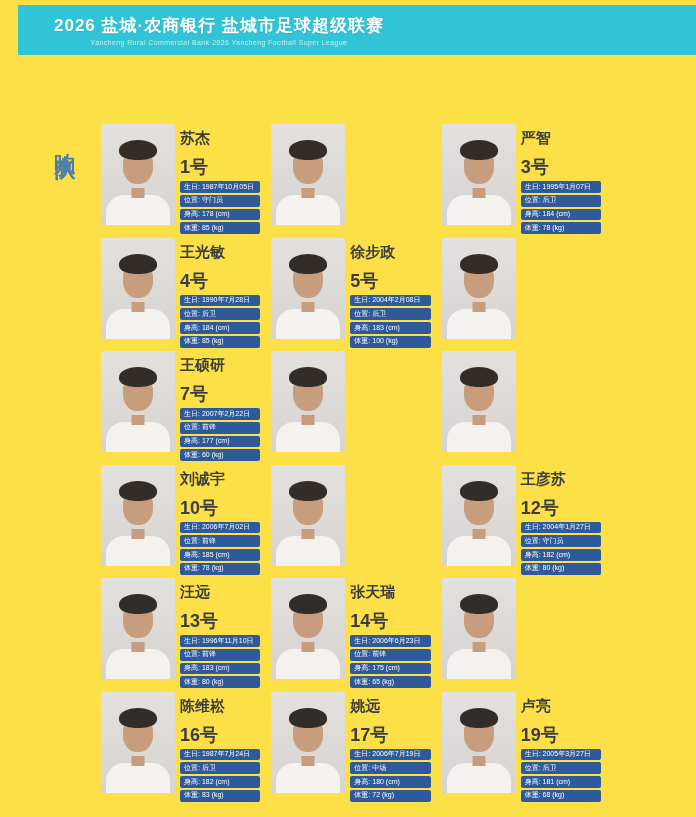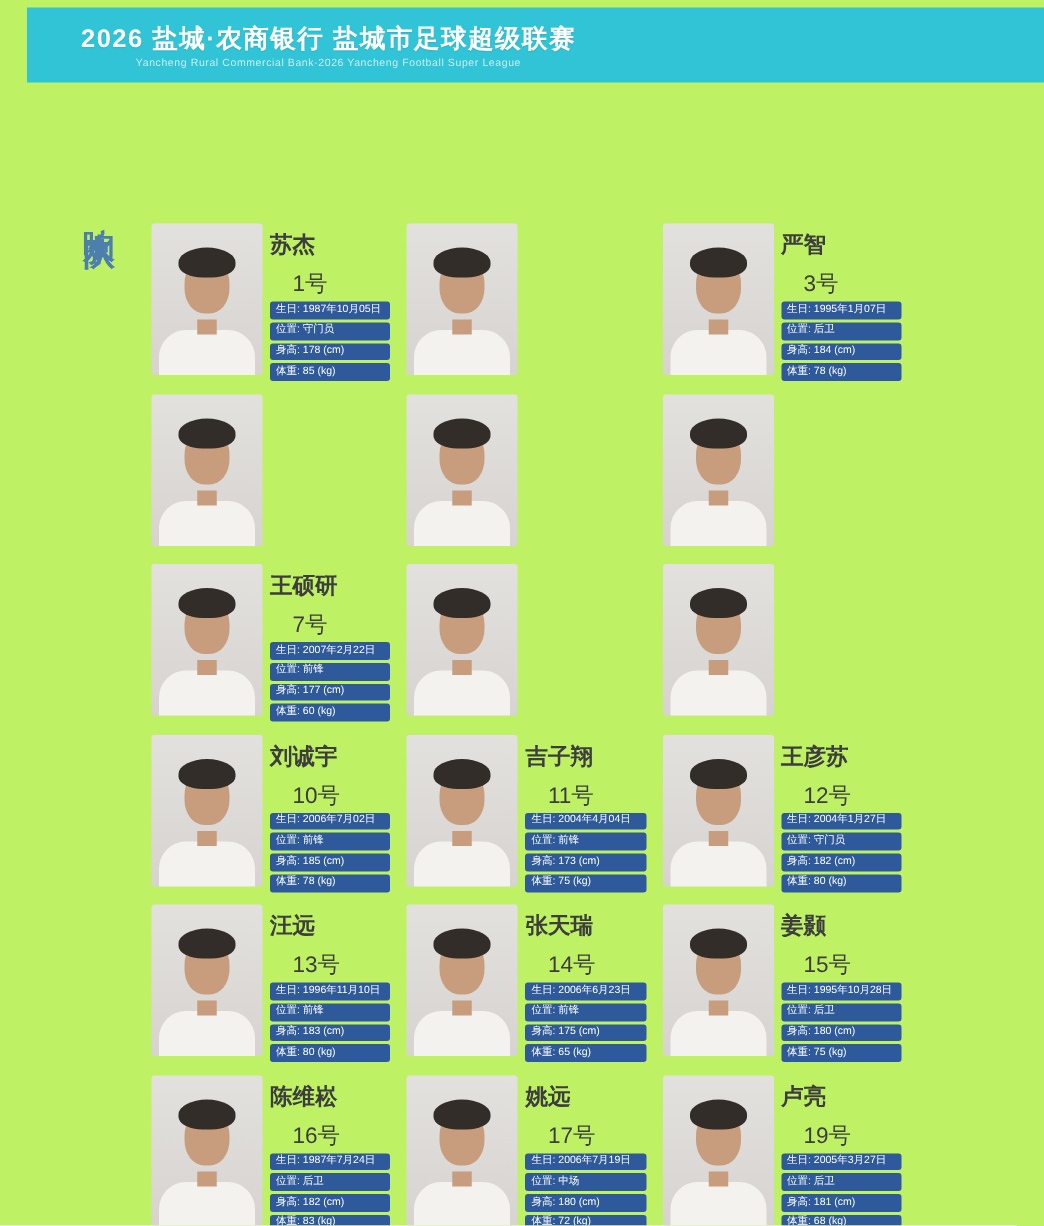--- a/index.html
+++ b/index.html
@@ -1,17 +1,17 @@
 <!DOCTYPE html>
 <html><head>
 <meta charset="utf-8">
 <style>
   html,body{margin:0;padding:0;background:#fff;}
   .page{
-    position:relative;width:696px;height:817px;background:#bef264;
+    position:relative;width:696px;height:817px;background:#fde047;
     font-family:"Liberation Sans","DejaVu Sans",sans-serif;overflow:hidden;
   }
   
   .banner{
     position:absolute;left:18px;right:0;top:5px;height:50px;
     background:#31c3d6;display:flex;align-items:center;
   }
   .banner-inner{display:inline-block;margin-left:36px;text-align:center;}
   .banner-title{
     color:#ffffff;font-weight:bold;font-size:17px;letter-spacing:1px;
@@ -21,21 +21,21 @@
     color:rgba(255,255,255,0.72);font-size:7px;margin-top:2px;letter-spacing:.4px;
   }
   
   .team-name{
     position:absolute;left:55px;top:136px;
     writing-mode:vertical-rl;text-orientation:upright;
     color:#4d7fae;font-weight:bold;font-size:21px;letter-spacing:3px;line-height:1;
   }
   
   .grid{
-    position:absolute;left:101px;top:149px;width:500px;
+    position:absolute;left:101px;top:124px;width:500px;
     display:grid;grid-template-columns:repeat(3,1fr);
     grid-template-rows:repeat(6,101px);column-gap:11px;row-gap:12.5px;
   }
   .card{display:flex;align-items:stretch;}
   
   .photo{
     position:relative;width:74px;height:101px;flex:0 0 74px;
     background:linear-gradient(180deg,#e3e1de 0%,#d6d3d0 100%);
     border-radius:2px;overflow:hidden;margin-right:5px;
   }
@@ -51,21 +51,21 @@
     position:absolute;top:22px;left:50%;transform:translateX(-50%);
     width:30px;height:38px;background:#c79d7d;border-radius:48% 48% 44% 44%;
   }
   .ph-head::before{
     content:'';position:absolute;top:-6px;left:-4px;right:-4px;height:20px;
     background:#332d2a;border-radius:50% 50% 42% 42%;
   }
   
   .pinfo{flex:1;display:flex;flex-direction:column;min-width:0;}
   .pname{font-size:15px;font-weight:bold;color:#3d3d3d;margin-top:5px;white-space:nowrap;}
-  .pnum{font-size:15px;font-weight:normal;color:#3d3d3d;margin-top:7px;margin-left:15px;}
+  .pnum{font-size:18px;font-weight:bold;color:#3d3d3d;margin-top:7px;}
   .stats{margin-top:auto;margin-bottom:1px;}
   .stat{
     background:#2e5a9c;color:#ffffff;font-size:7px;line-height:1.25;
     padding:1.5px 4px;border-radius:2px;margin-top:2px;
     white-space:nowrap;overflow:hidden;
   }
 </style>
 </head>
 <body>
 
@@ -120,26 +120,46 @@
           <div class="stat"><span>体重:</span> <span>78 (kg)</span></div>
         </div>
       </div>
     </div>
 
     <div class="card">
       <div class="photo">
         <div class="ph-body"></div>
         <div class="ph-head"></div>
       </div>
-    </div>
-
-    <div class="card">
-      <div class="photo">
-        <div class="ph-body"></div>
-        <div class="ph-head"></div>
+      <div class="pinfo">
+        <div class="pname">王光敏</div>
+        <div class="pnum">4号</div>
+        <div class="stats">
+          <div class="stat"><span>生日:</span> <span>1990年7月28日</span></div>
+          <div class="stat"><span>位置:</span> <span>后卫</span></div>
+          <div class="stat"><span>身高:</span> <span>184 (cm)</span></div>
+          <div class="stat"><span>体重:</span> <span>85 (kg)</span></div>
+        </div>
+      </div>
+    </div>
+
+    <div class="card">
+      <div class="photo">
+        <div class="ph-body"></div>
+        <div class="ph-head"></div>
+      </div>
+      <div class="pinfo">
+        <div class="pname">徐步政</div>
+        <div class="pnum">5号</div>
+        <div class="stats">
+          <div class="stat"><span>生日:</span> <span>2004年2月08日</span></div>
+          <div class="stat"><span>位置:</span> <span>后卫</span></div>
+          <div class="stat"><span>身高:</span> <span>183 (cm)</span></div>
+          <div class="stat"><span>体重:</span> <span>100 (kg)</span></div>
+        </div>
       </div>
     </div>
 
     <div class="card">
       <div class="photo">
         <div class="ph-body"></div>
         <div class="ph-head"></div>
       </div>
     </div>
 
@@ -189,30 +209,20 @@
           <div class="stat"><span>体重:</span> <span>78 (kg)</span></div>
         </div>
       </div>
     </div>
 
     <div class="card">
       <div class="photo">
         <div class="ph-body"></div>
         <div class="ph-head"></div>
       </div>
-      <div class="pinfo">
-        <div class="pname">吉子翔</div>
-        <div class="pnum">11号</div>
-        <div class="stats">
-          <div class="stat"><span>生日:</span> <span>2004年4月04日</span></div>
-          <div class="stat"><span>位置:</span> <span>前锋</span></div>
-          <div class="stat"><span>身高:</span> <span>173 (cm)</span></div>
-          <div class="stat"><span>体重:</span> <span>75 (kg)</span></div>
-        </div>
-      </div>
     </div>
 
     <div class="card">
       <div class="photo">
         <div class="ph-body"></div>
         <div class="ph-head"></div>
       </div>
       <div class="pinfo">
         <div class="pname">王彦苏</div>
         <div class="pnum">12号</div>
@@ -257,30 +267,20 @@
           <div class="stat"><span>体重:</span> <span>65 (kg)</span></div>
         </div>
       </div>
     </div>
 
     <div class="card">
       <div class="photo">
         <div class="ph-body"></div>
         <div class="ph-head"></div>
       </div>
-      <div class="pinfo">
-        <div class="pname">姜颢</div>
-        <div class="pnum">15号</div>
-        <div class="stats">
-          <div class="stat"><span>生日:</span> <span>1995年10月28日</span></div>
-          <div class="stat"><span>位置:</span> <span>后卫</span></div>
-          <div class="stat"><span>身高:</span> <span>180 (cm)</span></div>
-          <div class="stat"><span>体重:</span> <span>75 (kg)</span></div>
-        </div>
-      </div>
     </div>
 
     <div class="card">
       <div class="photo">
         <div class="ph-body"></div>
         <div class="ph-head"></div>
       </div>
       <div class="pinfo">
         <div class="pname">陈维崧</div>
         <div class="pnum">16号</div>

